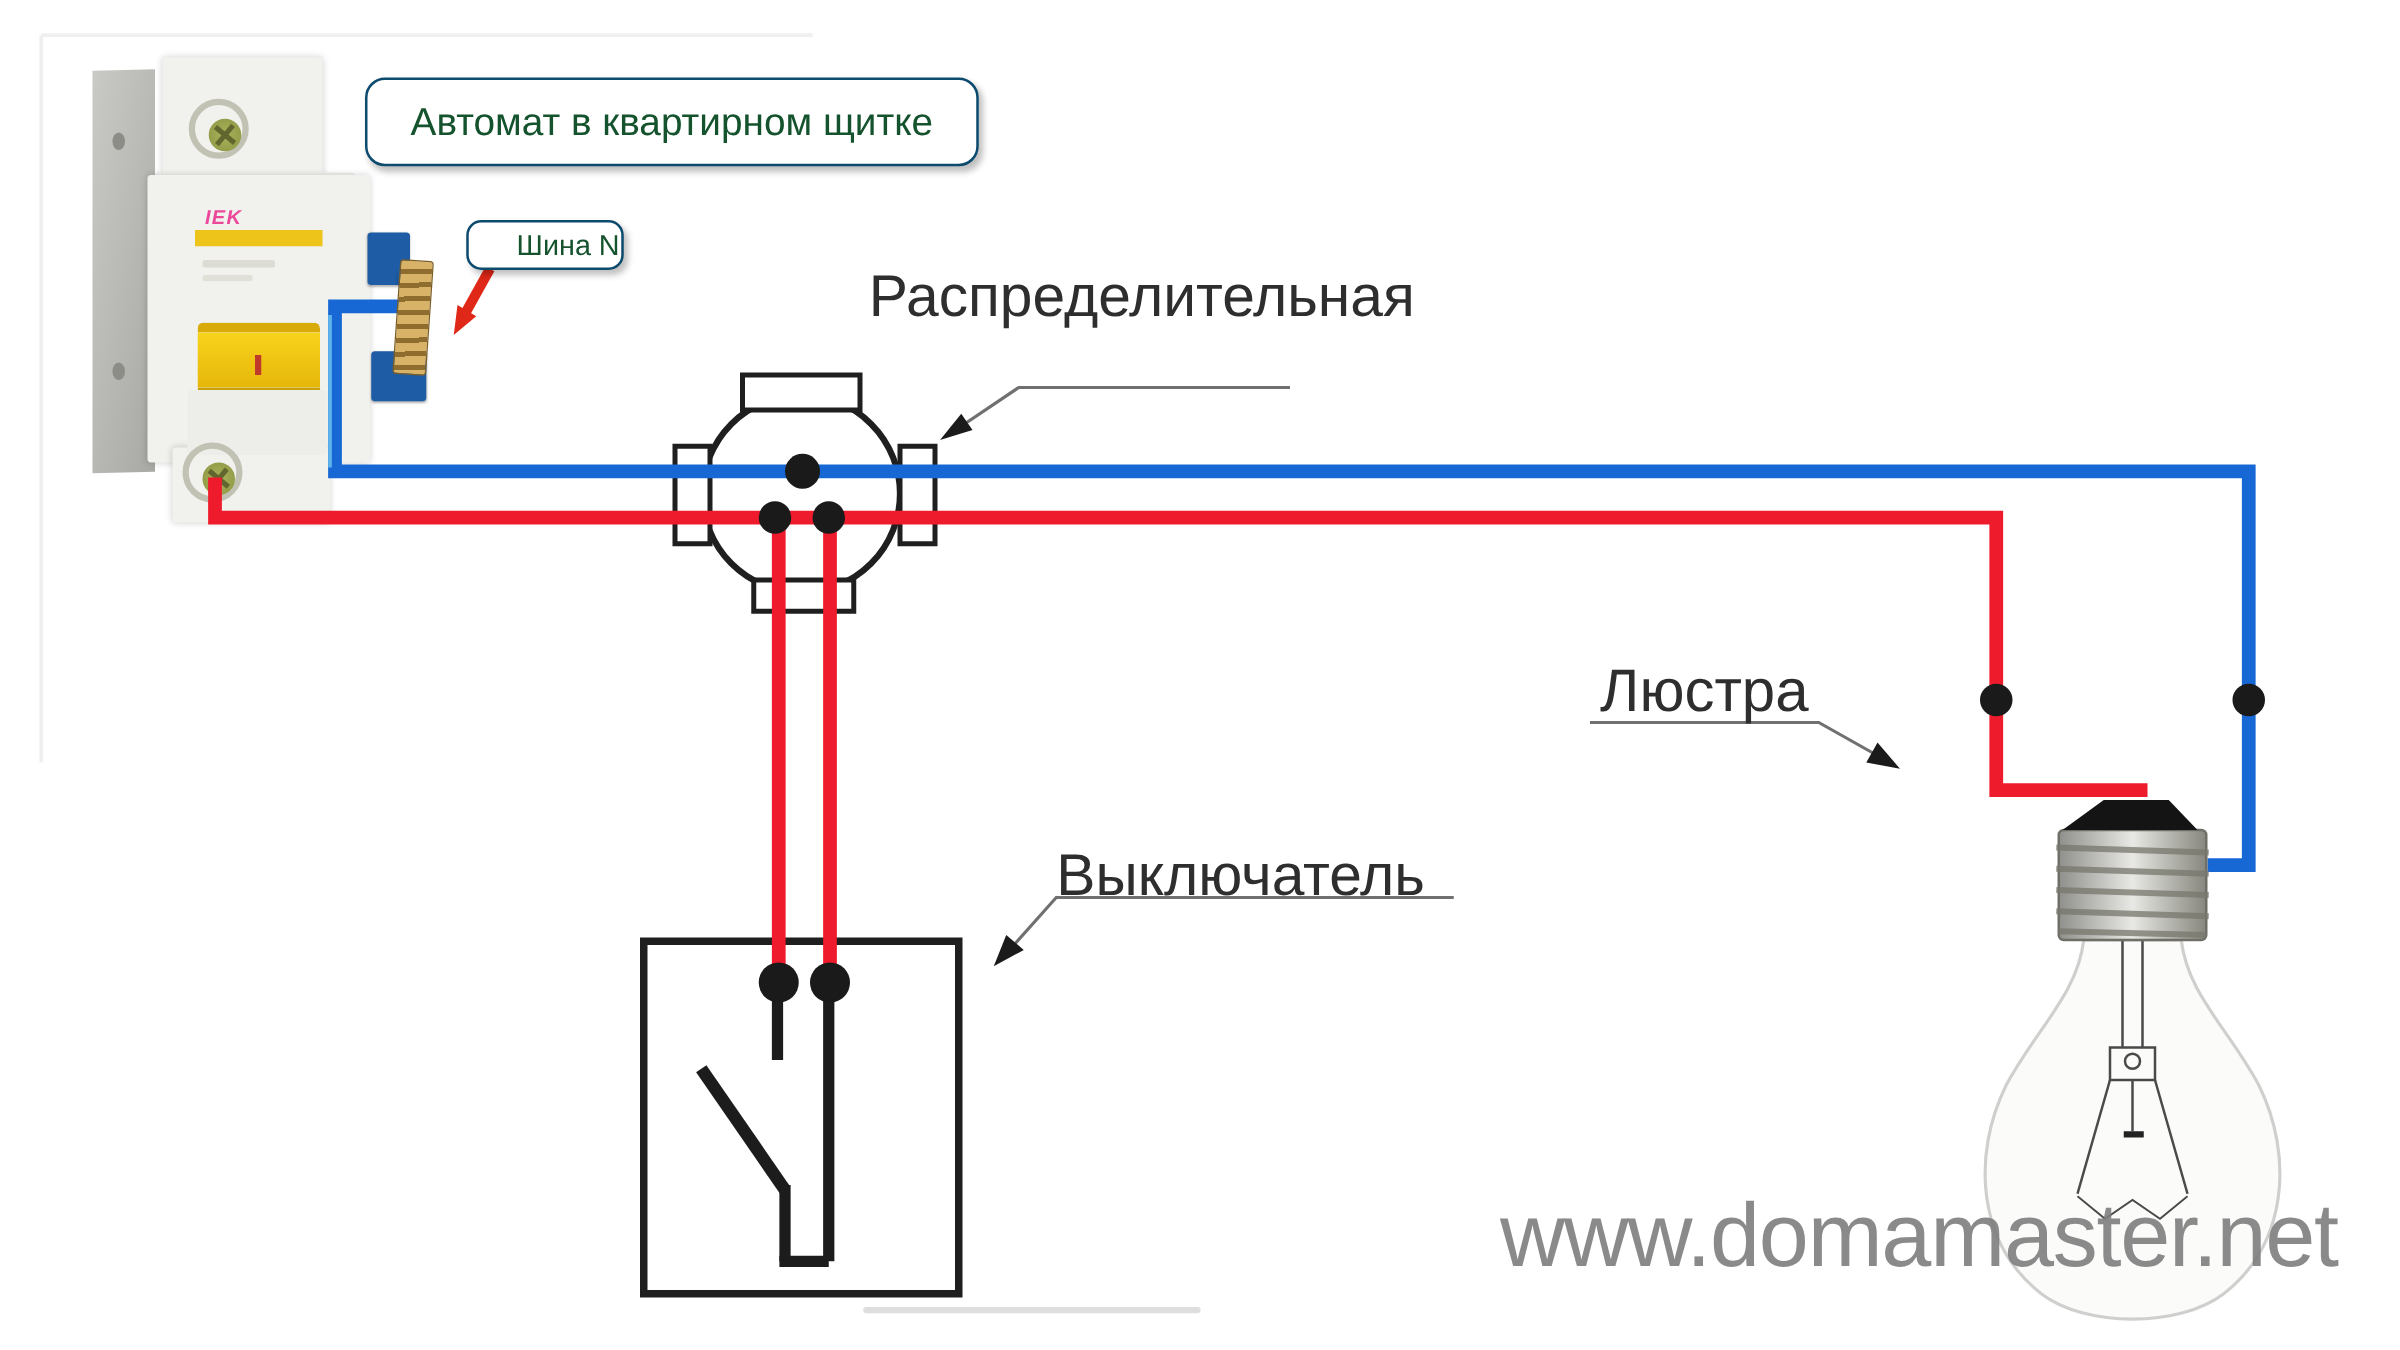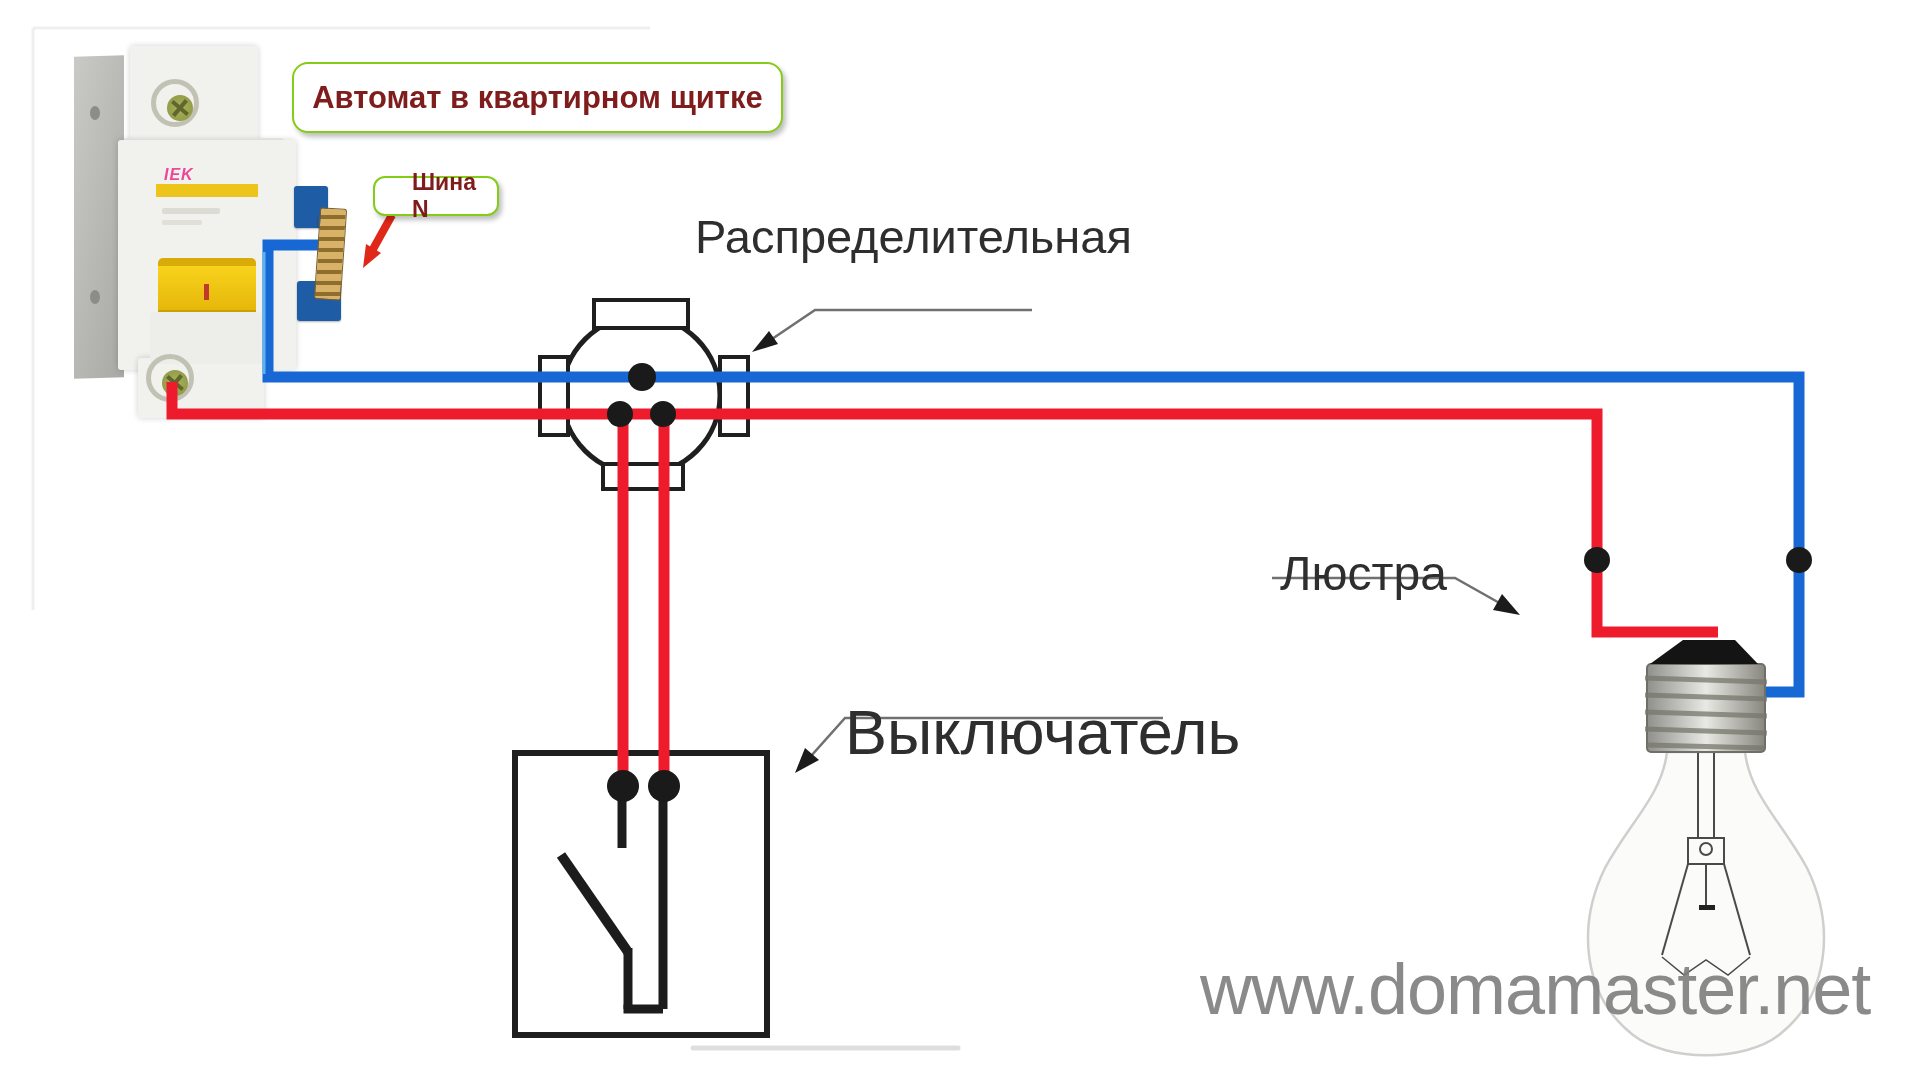--- a/index.html
+++ b/index.html
@@ -35,30 +35,30 @@
 
   
   #bus{position:absolute;left:0;top:0;width:0;height:0;z-index:6;}
   #bus .clamp{position:absolute;background:#1e5ca6;border-radius:3px;box-shadow:0 1px 2px rgba(0,0,0,.3);}
   #bus .bar{position:absolute;left:317px;top:208px;width:27px;height:92px;border-radius:3px;
     background:repeating-linear-gradient(175deg,#d8b267 0 7px,#8f6d2e 7px 11px);
     border:1px solid #7c5d24;transform:rotate(4deg);}
 
   
   .callout{position:absolute;display:flex;align-items:center;justify-content:center;
-    background:#ffffff;border:2px solid #84cc16;border-radius:16px;
-    box-shadow:3px 4px 5px rgba(0,0,0,.25);color:#7f1d1d;font-weight:bold;z-index:9;}
+    background:#ffffff;border:2px solid #0c4a6e;border-radius:16px;
+    box-shadow:3px 4px 5px rgba(0,0,0,.25);color:#14532d;font-weight:normal;z-index:9;}
   #callout-breaker{left:292px;top:62px;width:491px;height:71px;font-size:31px;}
   #callout-bus{left:373px;top:176px;width:126px;height:40px;font-size:23px;border-radius:12px;padding-left:37px;}
 
   
   .lbl{position:absolute;color:#2e2e2e;z-index:9;}
   #lbl-junction{left:695px;top:212px;width:505px;font-size:47px;line-height:50px;}
-  #lbl-switch{left:845px;top:696px;font-size:63px;}
-  #lbl-lustra{left:1280px;top:526px;font-size:48px;margin-top:20px;}
+  #lbl-switch{left:845px;top:672px;font-size:47px;}
+  #lbl-lustra{left:1280px;top:526px;font-size:48px;}
 
   #watermark{position:absolute;left:1200px;top:948px;font-size:72px;letter-spacing:-1px;
     color:#7e7e7e;opacity:.9;z-index:11;white-space:nowrap;}
 </style>
 </head>
 <body>
 
 <div id="stage">
 
   <div id="breaker">

